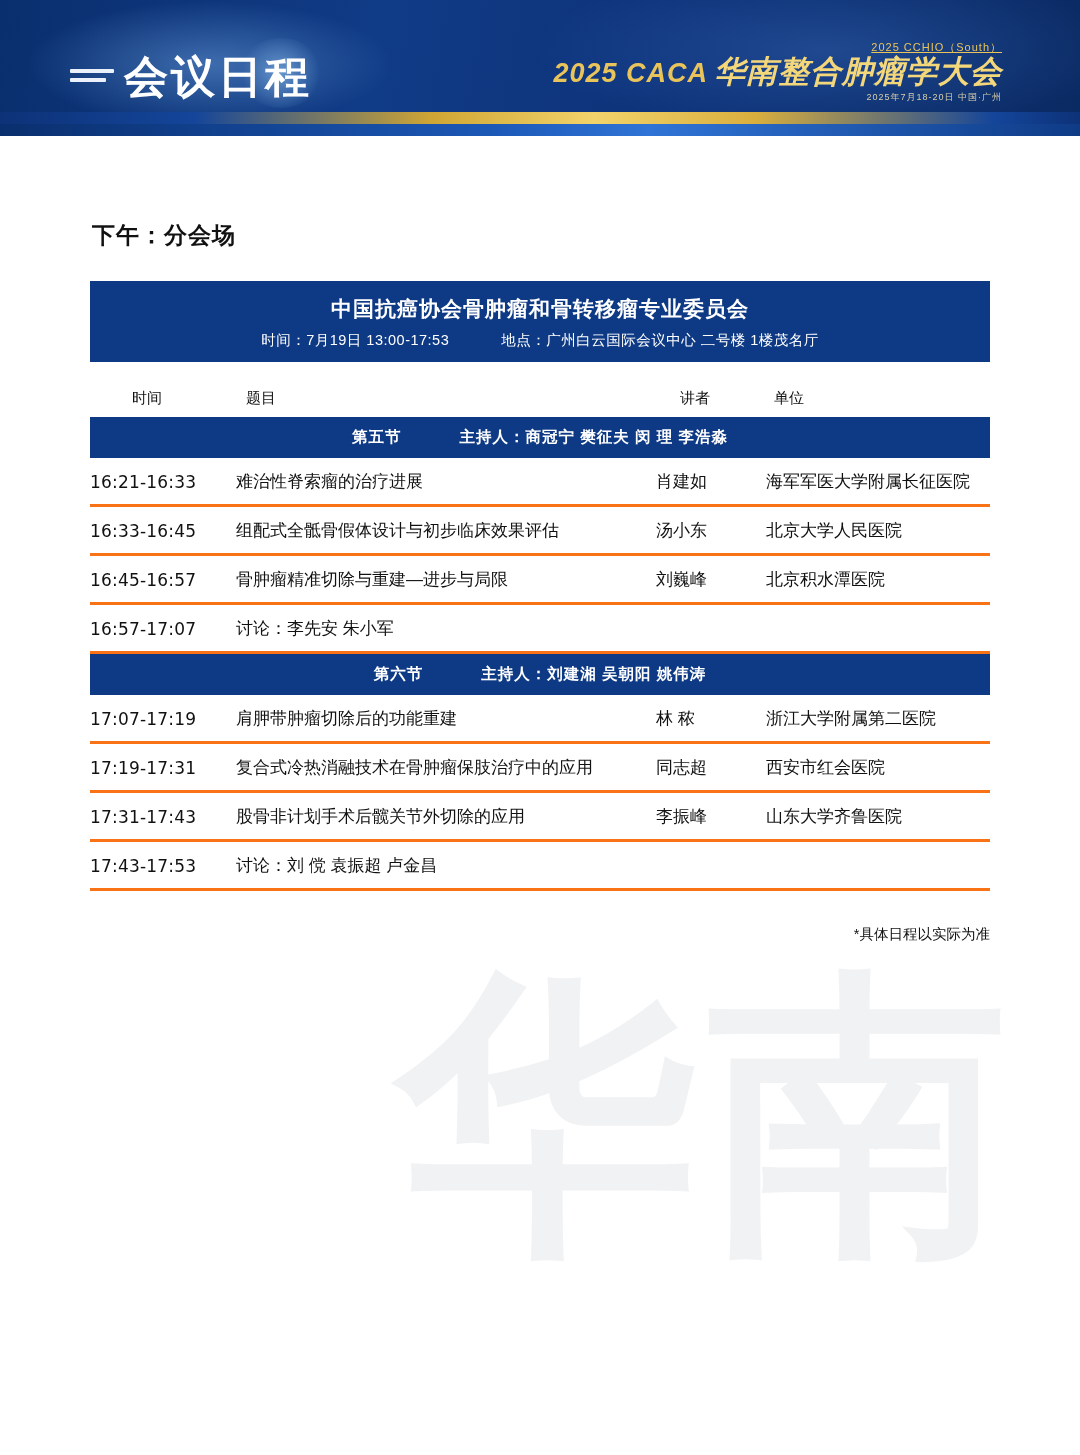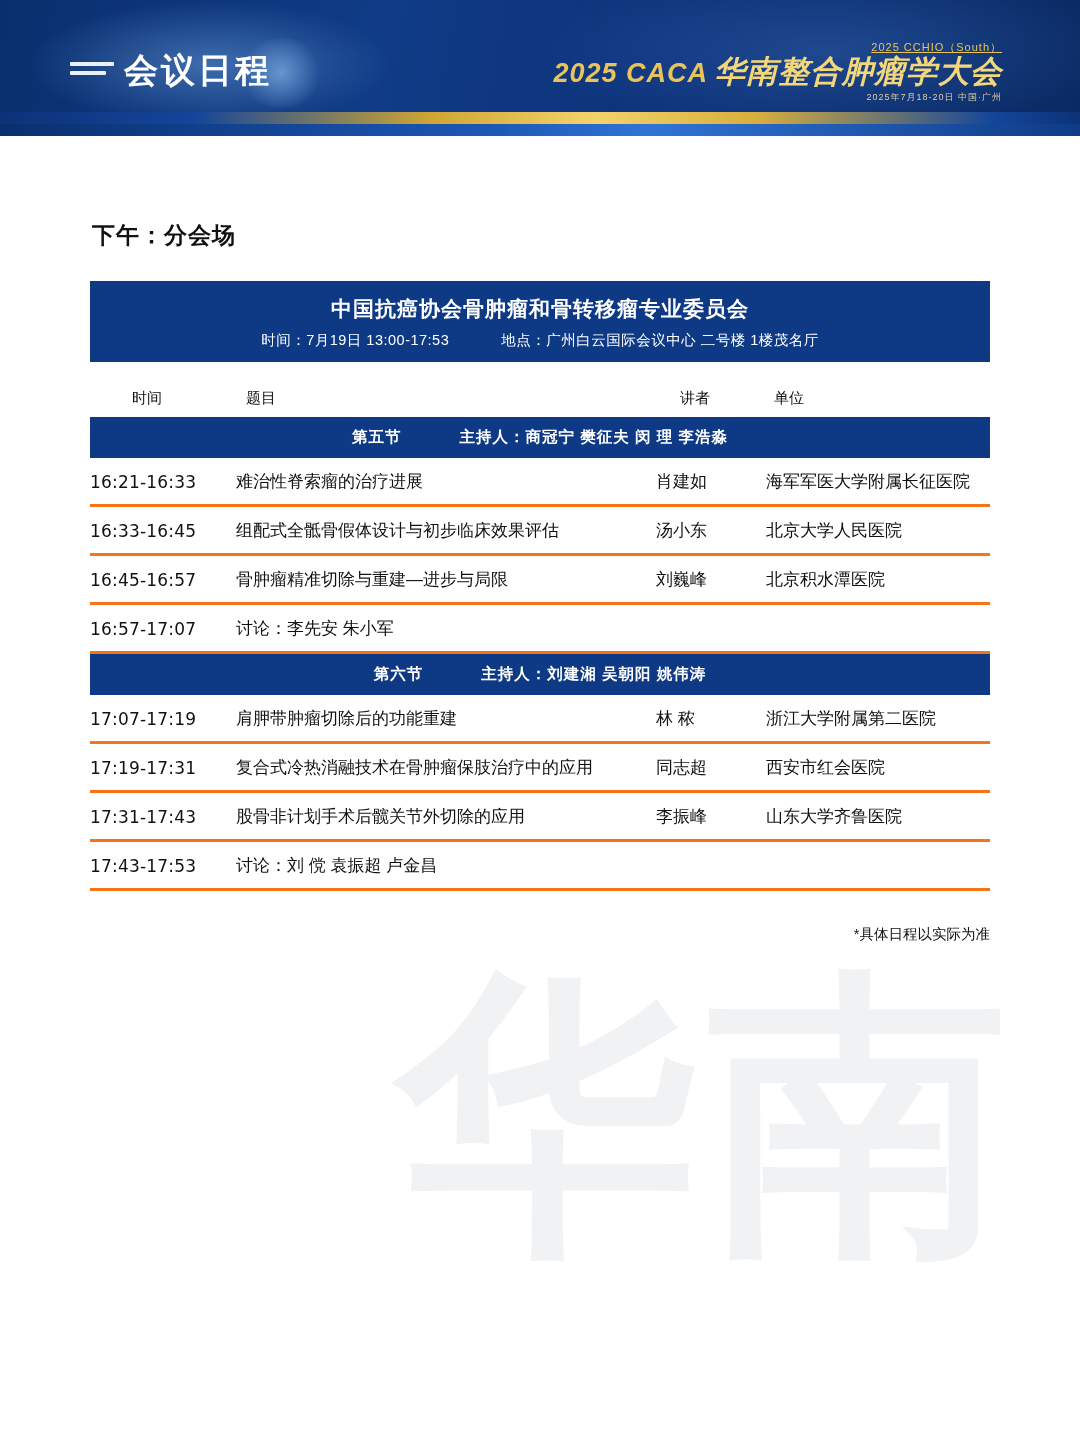--- a/index.html
+++ b/index.html
@@ -64,21 +64,21 @@
     display: block;
     height: 4px;
     background: #eaf1fb;
     margin-bottom: 5px;
     border-radius: 1px;
   }
   .header-bar-icon span:nth-child(1) { width: 44px; }
   .header-bar-icon span:nth-child(2) { width: 36px; }
   .header-title {
     color: #ffffff;
-    font-size: 34px;
+    font-size: 44px;
     font-weight: bold;
     letter-spacing: 3px;
   }
   .header-title-glow {
     position: absolute;
     left: 238px; top: 38px;
     width: 86px; height: 70px;
     border-radius: 50%;
     background: radial-gradient(circle, rgba(150,200,245,0.55), rgba(150,200,245,0) 70%);
   }

